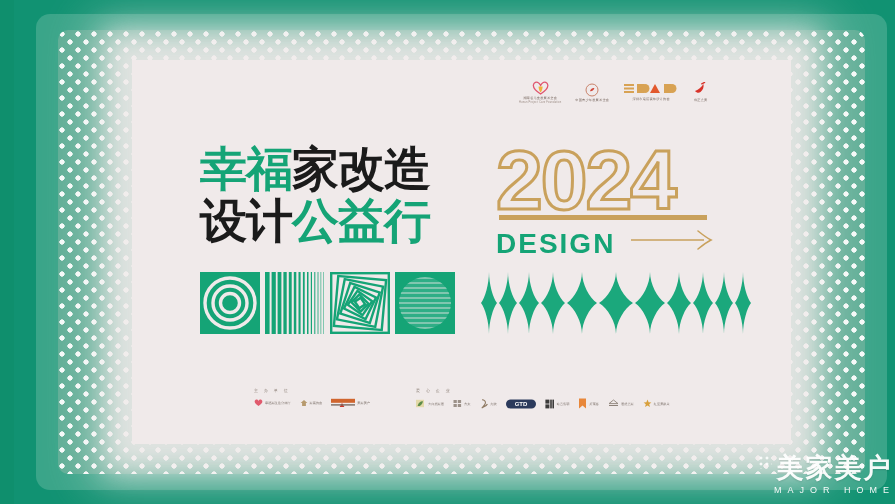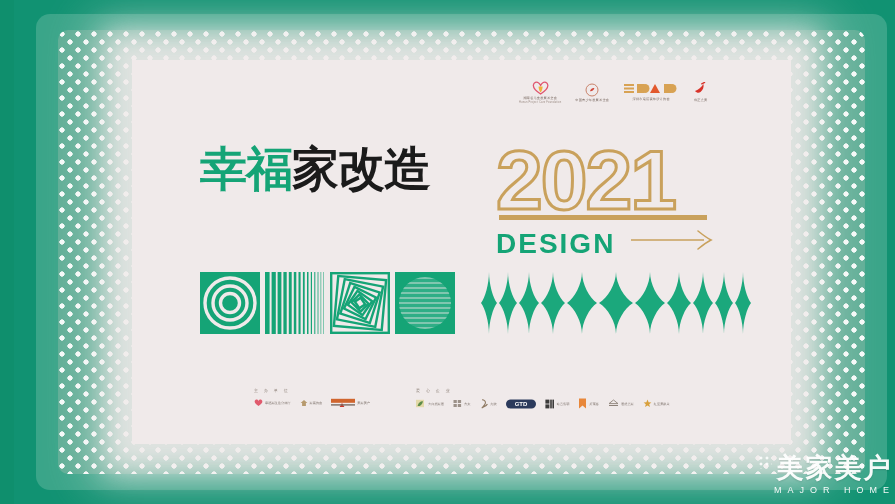--- a/index.html
+++ b/index.html
@@ -169,23 +169,24 @@
       <svg class="mark" width="15" height="15" viewBox="0 0 15 15">
         <path d="M2 9 C5 8 8 5.5 10.5 2 C11 5 10 8 7.5 10 C6 11.2 3.6 11 2 9 Z" fill="#d8332a"></path>
         <rect x="8" y="1.5" width="4.2" height="1.4" transform="rotate(-28 8 1.5)" fill="#d8332a"></rect>
       </svg>
       <span class="nm">珠正之美</span>
     </div>
   </div>
 
   <div class="headline">
     <div class="line"><span class="cn-green">幸福</span><span class="cn-black">家改造</span></div>
-  </div>
-
-  <div class="year">2021</div>
+    <div class="line"><span class="cn-black">设计</span><span class="cn-green">公益行</span></div>
+  </div>
+
+  <div class="year">2024</div>
   <div class="year-underline"></div>
   <div class="design">DESIGN</div>
 
   <svg class="arrow" width="84" height="24" viewBox="0 0 84 24">
     <path d="M1 12 H74" stroke="#c9a15c" stroke-width="1.4" fill="none"></path>
     <path d="M68 3 C73 7 77 10 81 12 C77 14 73 17 68 21" stroke="#c9a15c" stroke-width="1.6" fill="none" stroke-linecap="round"></path>
   </svg>
 
   <div class="patterns">
 

